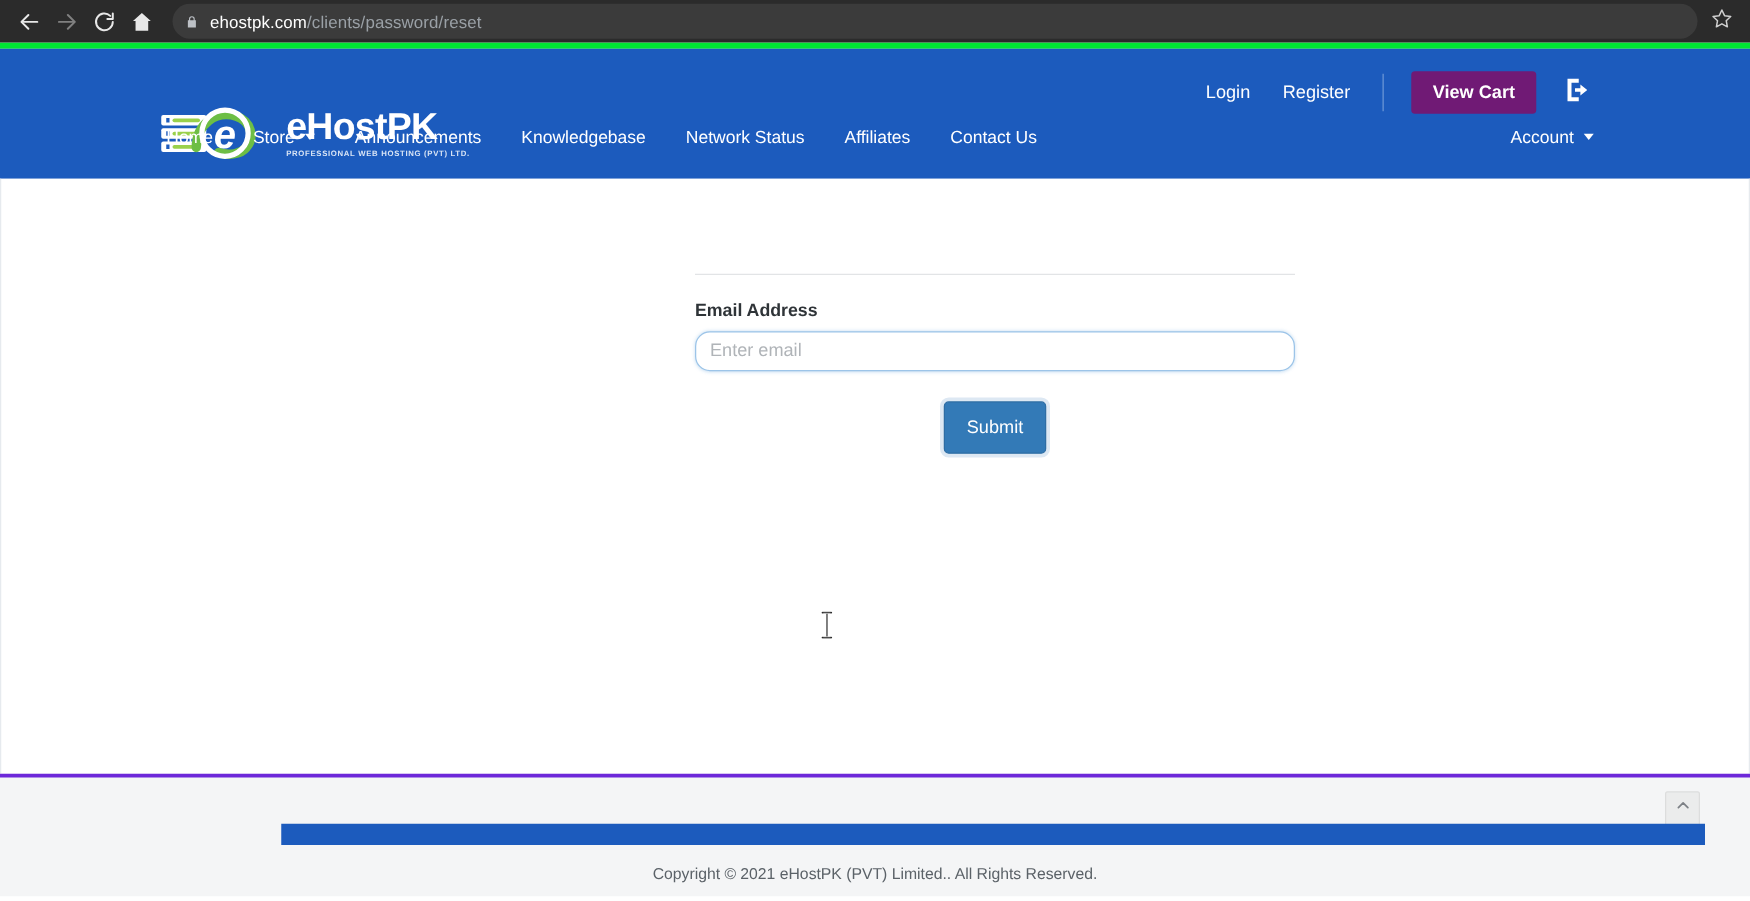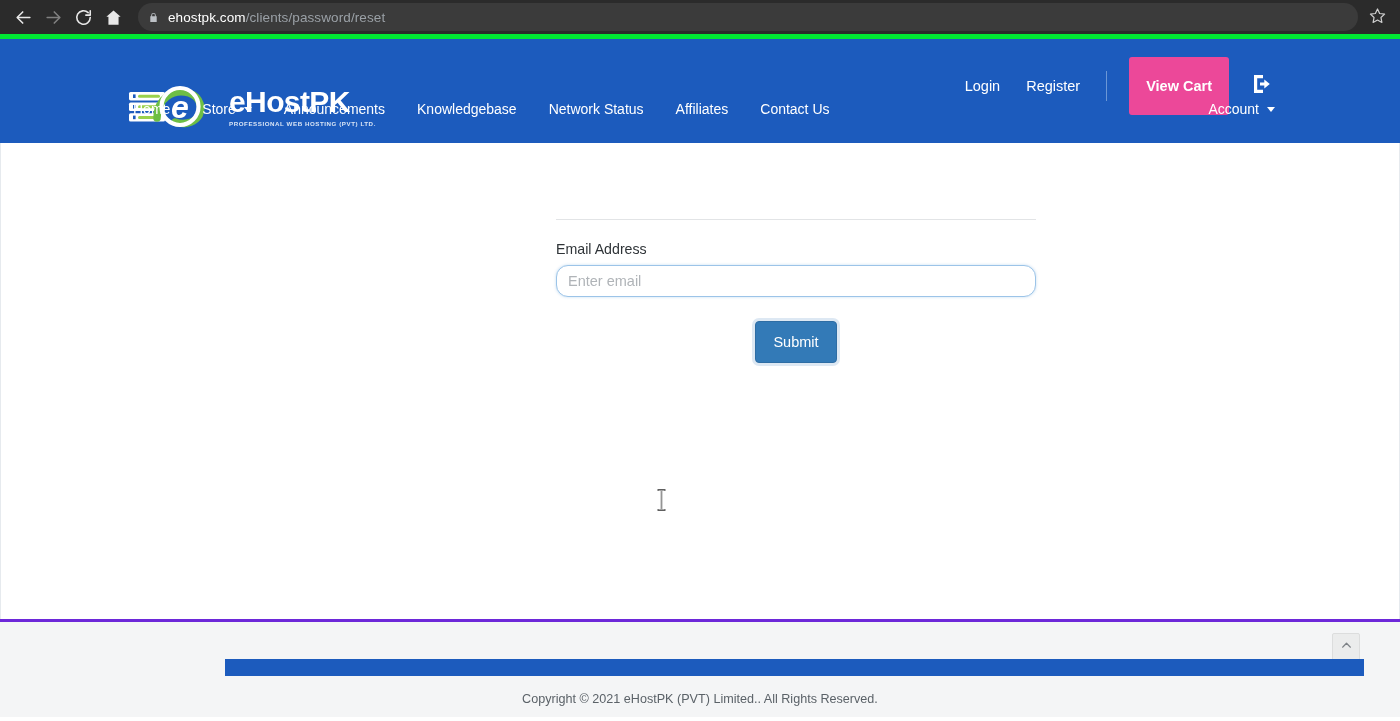--- a/index.html
+++ b/index.html
@@ -115,25 +115,25 @@
     margin-right: 26px;
     white-space: nowrap;
   }
   #top-divider {
     width: 1px;
     height: 30px;
     background: #6b97d6;
     margin-right: 22px;
   }
   #view-cart-btn {
-    background: #ec4899;
+    background: #701a75;
     color: #ffffff;
     font-size: 14.5px;
     font-weight: bold;
-    padding: 21px 17px;
+    padding: 9px 17px;
     border-radius: 3px;
     border: none;
     font-family: inherit;
     white-space: nowrap;
   }
   #logout-icon-btn {
     margin-left: 20px;
     color: #ffffff;
     display: flex;
     align-items: center;
@@ -202,21 +202,21 @@
   }
   #intro-text {
     font-size: 14.8px;
     color: #3a3f44;
     line-height: 1.42;
     max-width: 470px;
   }
   #email-label {
     display: block;
     font-size: 14.2px;
-    font-weight: normal;
+    font-weight: bold;
     color: #2f3438;
     margin-top: 21px;
     margin-bottom: 8px;
   }
   #email-input {
     width: 480px;
     height: 32px;
     border: 1px solid #9cc4e8;
     border-radius: 12px;
     padding: 4px 11px;

